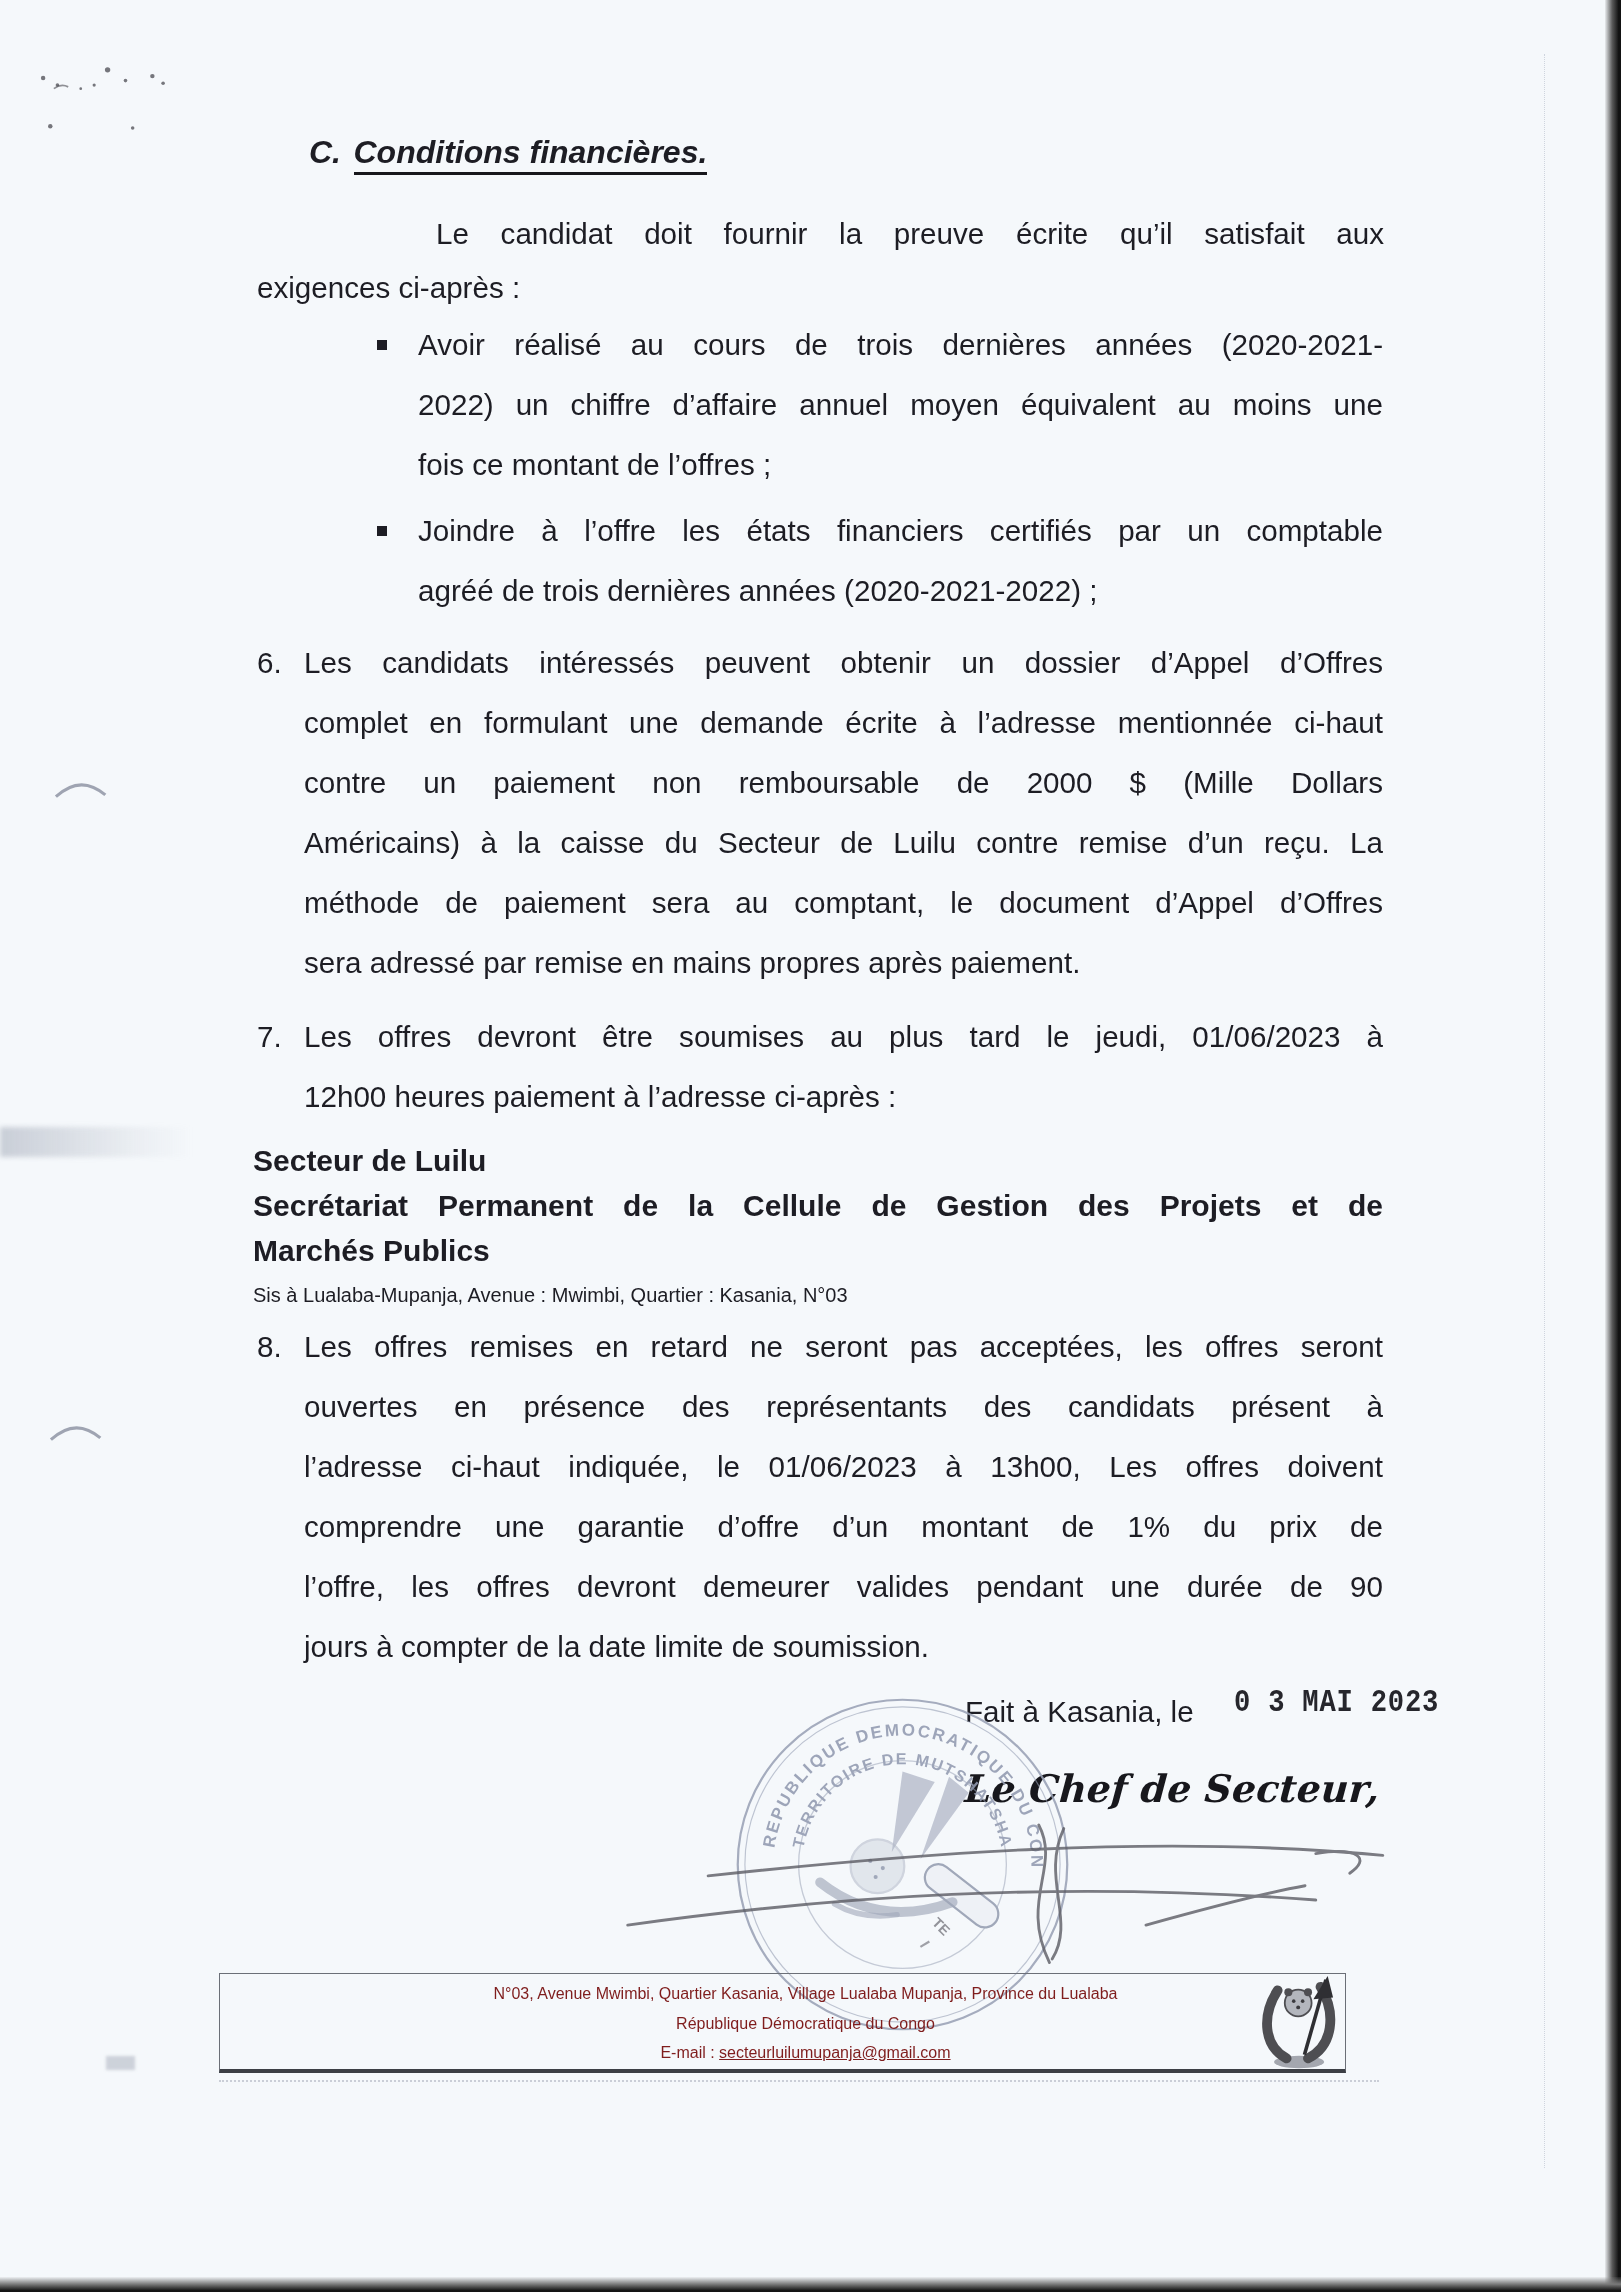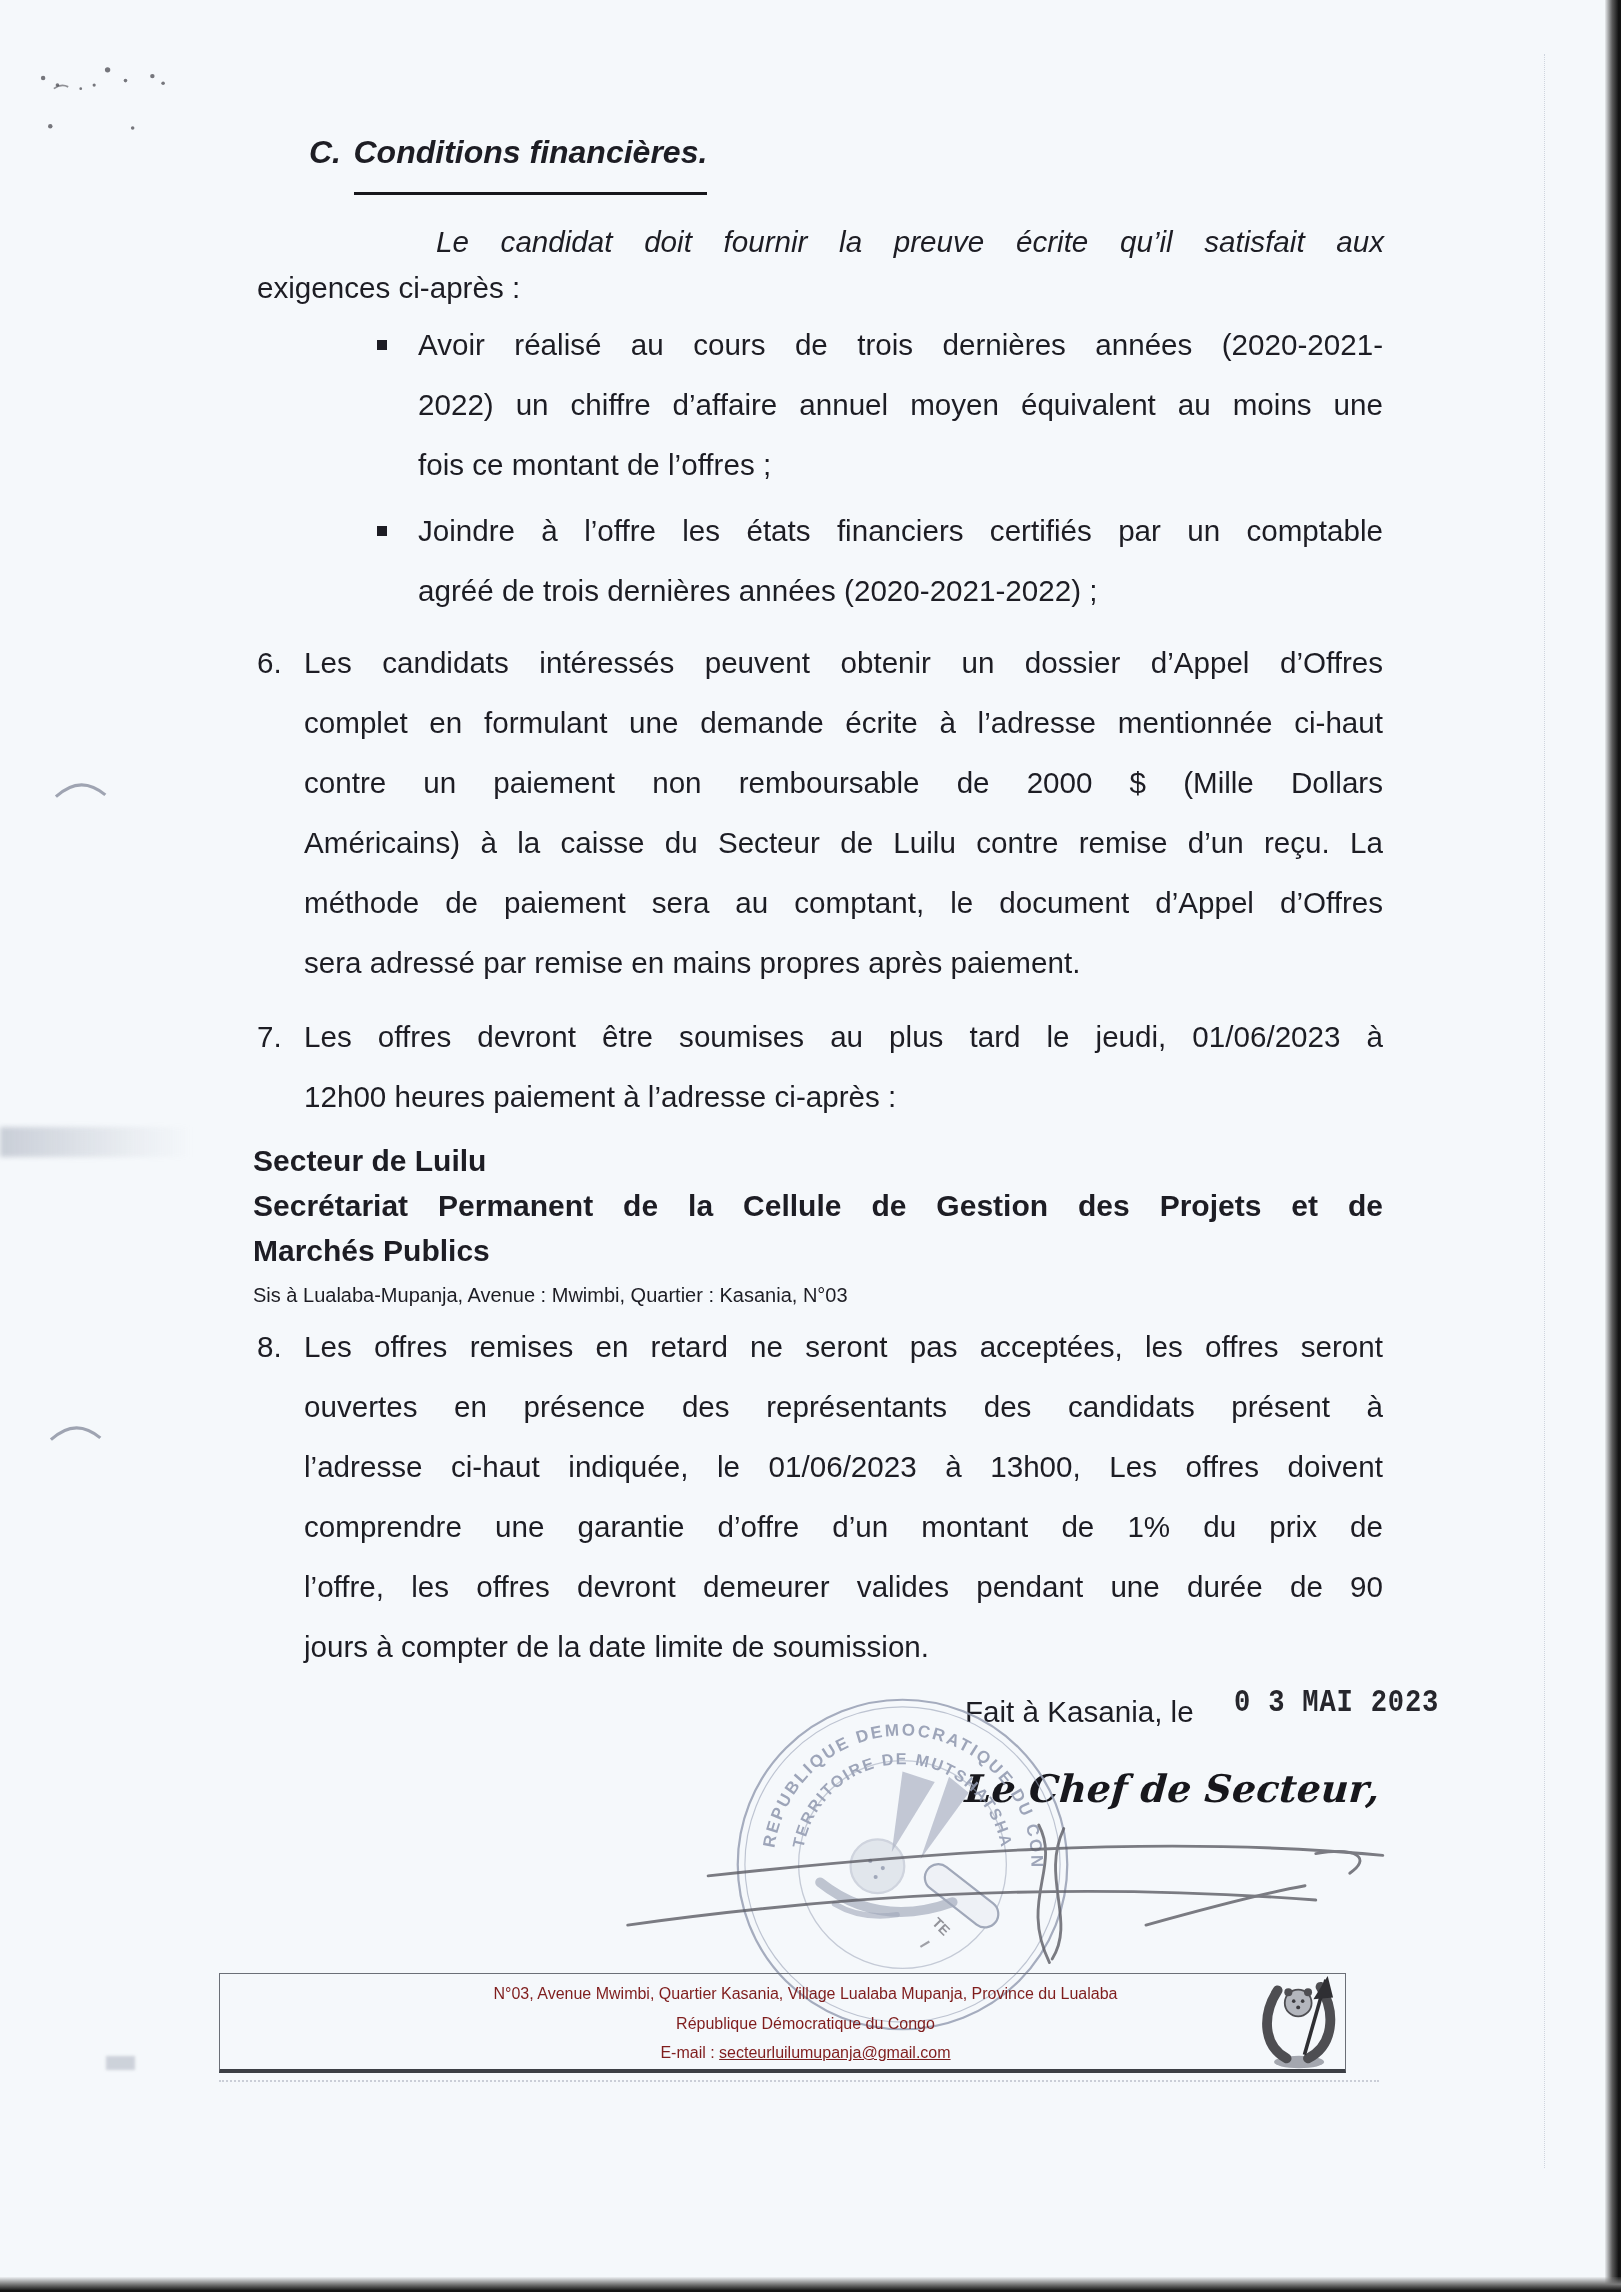--- a/index.html
+++ b/index.html
@@ -7,21 +7,21 @@
     position:relative; width:1621px; height:2293px;
     background:#f5f8fb; overflow:hidden;
     font-family:"Liberation Sans", sans-serif;
     color:#1d1d24;
   }
   .abs { position:absolute; }
 
   
   .heading { position:absolute; left:309px; top:134px; font-size:32px; font-weight:bold; font-style:italic; white-space:nowrap; }
   .heading .hl { margin-right:12.5px; }
-  .heading .ht { border-bottom:3.6px solid #17171c; padding-bottom:22px; }
+  .heading .ht { border-bottom:3.6px solid #17171c; padding-bottom:2px; }
 
   
   .blk { position:absolute; font-size:29.6px; }
   .ln  { height:60px; line-height:60px; white-space:nowrap; }
   .j   { text-align:justify; text-align-last:justify; white-space:normal; }
   .num { position:absolute; font-size:29.6px; height:60px; line-height:60px; }
   .sqbullet { position:absolute; width:9.9px; height:9.9px; background:#1d1d24; }
 
   
   .addr .ln { height:45px; line-height:45px; font-size:30px; }
@@ -104,21 +104,21 @@
   <svg class="abs" style="left:47px; top:1415px;" width="59" height="30" viewBox="0 0 66 34">
     <path d="M4,28 Q32,2 60,26" stroke="#8f95a4" stroke-width="3.5" fill="none" opacity="0.85"></path>
   </svg>
   <div class="smudge1"></div>
   <div class="smudge2"></div>
 
   <div class="heading">
     <span class="hl">C.</span><span class="ht">Conditions financières.</span>
   </div>
 
-  <div class="blk j" style="left:436px; top:212px; width:948px; height:60px; line-height:60px;font-style:italic;">Le candidat doit fournir la preuve écrite qu’il satisfait aux</div>
+  <div class="blk j" style="left:436px; top:204px; width:948px; height:60px; line-height:60px;">Le candidat doit fournir la preuve écrite qu’il satisfait aux</div>
   <div class="blk" style="left:257px; top:258px; height:60px; line-height:60px; white-space:nowrap;">exigences ci-après :</div>
 
   <div class="sqbullet" style="left:377px; top:340px;"></div>
   <div class="blk" style="left:418px; top:315px; width:965px;">
     <div class="ln j">Avoir réalisé au cours de trois dernières années (2020-2021-</div>
     <div class="ln j">2022) un chiffre d’affaire annuel moyen équivalent au moins une</div>
     <div class="ln">fois ce montant de l’offres ;</div>
   </div>
 
   <div class="sqbullet" style="left:377px; top:526px;"></div>

